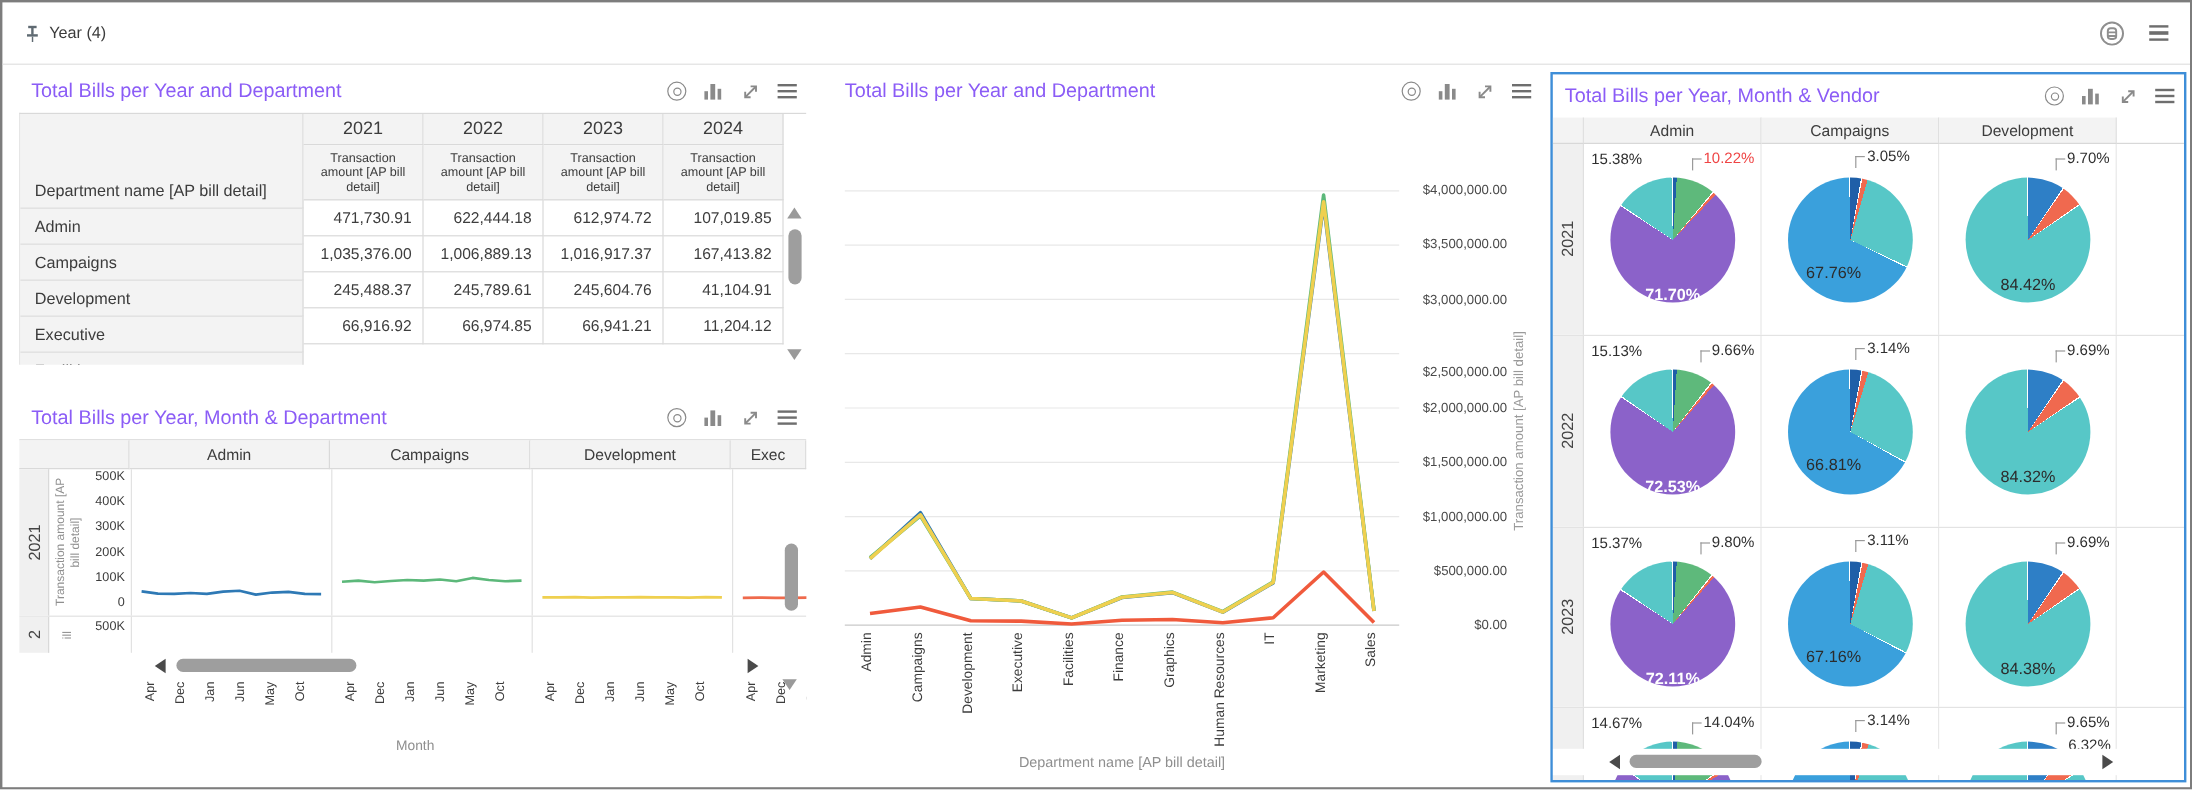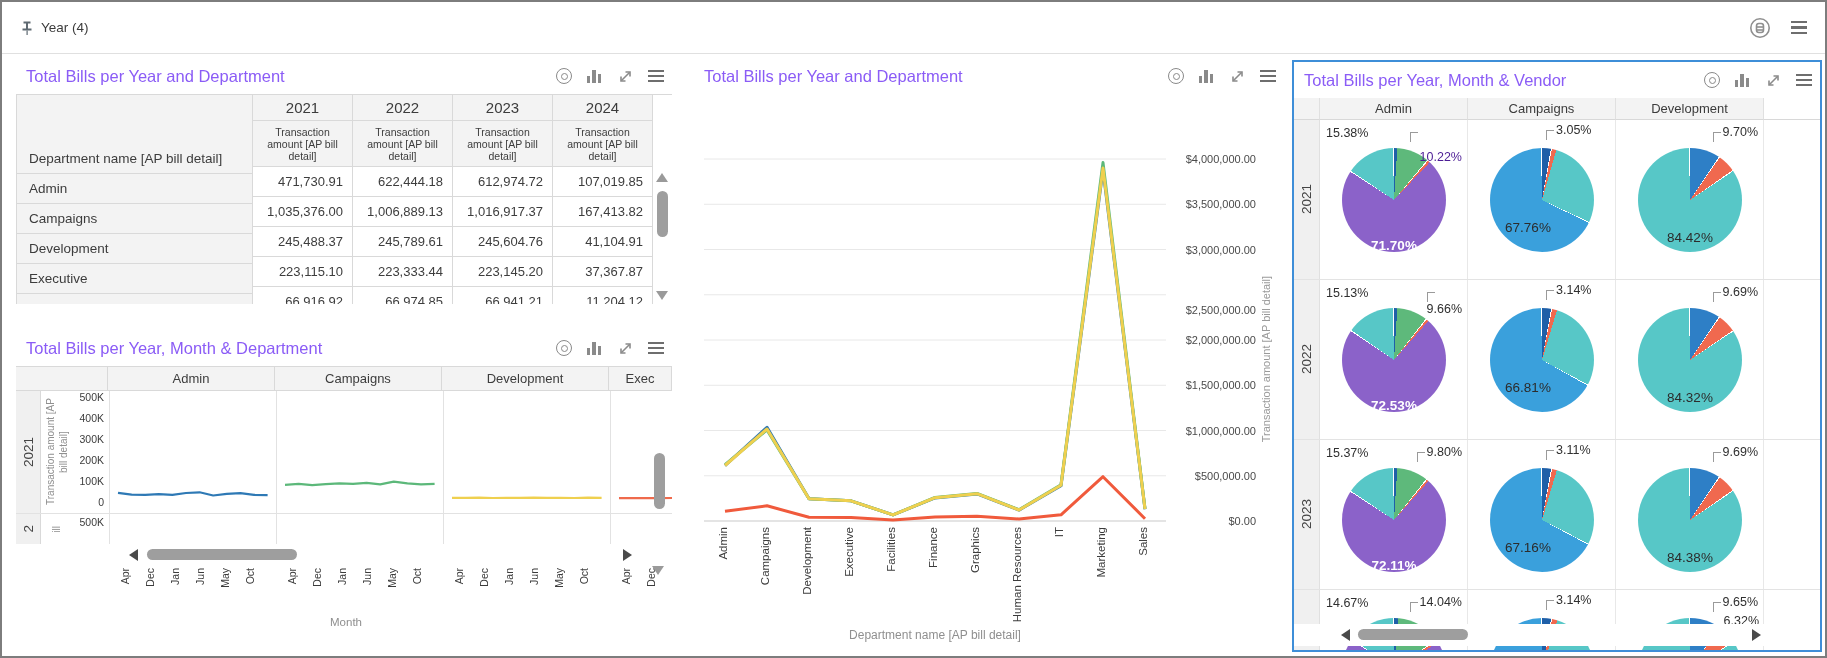--- a/index.html
+++ b/index.html
@@ -178,26 +178,20 @@
               <div class="tcell tval">1,035,376.00</div>
               <div class="tcell tval">1,006,889.13</div>
               <div class="tcell tval">1,016,917.37</div>
               <div class="tcell tval">167,413.82</div>
             </div>
             <div class="trow">
               <div class="tcell tval">245,488.37</div>
               <div class="tcell tval">245,789.61</div>
               <div class="tcell tval">245,604.76</div>
               <div class="tcell tval">41,104.91</div>
-            </div>
-            <div class="trow">
-              <div class="tcell tval">223,115.10</div>
-              <div class="tcell tval">223,333.44</div>
-              <div class="tcell tval">223,145.20</div>
-              <div class="tcell tval">37,367.87</div>
             </div>
             <div class="trow">
               <div class="tcell tval">66,916.92</div>
               <div class="tcell tval">66,974.85</div>
               <div class="tcell tval">66,941.21</div>
               <div class="tcell tval">11,204.12</div>
             </div>
           </div>
       </div>
       <div id="tbl-scroll">
@@ -423,21 +417,21 @@
     <div id="pie-rows">
         <div class="pie-row" style="height: 160px;">
           <div class="pie-ycell">
             <span class="vtext">2021</span>
           </div>
           <div class="pie-cell">
             <div class="pie" style="background: conic-gradient(rgb(31, 95, 168) 0deg, rgb(31, 95, 168) 3.64deg, rgb(94, 185, 123) 3.64deg, rgb(94, 185, 123) 39.6deg, rgb(255, 255, 255) 39.6deg, rgb(255, 255, 255) 40.8deg, rgb(240, 105, 79) 40.8deg, rgb(240, 105, 79) 43.35deg, rgb(139, 98, 201) 43.35deg, rgb(139, 98, 201) 302.87deg, rgb(255, 255, 255) 302.87deg, rgb(255, 255, 255) 304.07deg, rgb(87, 199, 199) 304.07deg, rgb(87, 199, 199) 358.8deg, rgb(255, 255, 255) 358.8deg, rgb(255, 255, 255) 360deg);"></div>
             <div class="plab" style="left: 6px; top: 6px;">15.38%</div>
             <div class="lblflex" style="right: 5px; top: 5px;">
               <span class="elbow"></span>
-              <span style="font-size: 12.5px; color: #4c1d95; margin-top: 25px;">10.22%</span>
+              <span style="font-size: 12.5px; color: #ef4444;">10.22%</span>
             </div>
             <div class="plab-in light" style="top: 118px; transform: translateX(0px);">71.70%</div>
           </div>
           <div class="pie-cell">
             <div class="pie" style="background: conic-gradient(rgb(31, 95, 168) 0deg, rgb(31, 95, 168) 9.78deg, rgb(255, 255, 255) 9.78deg, rgb(255, 255, 255) 10.98deg, rgb(240, 105, 79) 10.98deg, rgb(240, 105, 79) 16.02deg, rgb(87, 199, 199) 16.02deg, rgb(87, 199, 199) 114.89deg, rgb(255, 255, 255) 114.89deg, rgb(255, 255, 255) 116.09deg, rgb(58, 160, 220) 116.09deg, rgb(58, 160, 220) 358.8deg, rgb(255, 255, 255) 358.8deg, rgb(255, 255, 255) 360deg);"></div>
             <div class="lblflex" style="left: 78px; top: 3px;">
               <span class="elbow"></span>
               <span style="font-size: 12.5px; color: rgb(47, 47, 47);">3.05%</span>
             </div>
             <div class="plab-in" style="top: 100px; transform: translateX(-14px);">67.76%</div>
@@ -451,21 +445,21 @@
             <div class="plab-in" style="top: 110px; transform: translateX(0px);">84.42%</div>
           </div>
         </div>
         <div class="pie-row" style="height: 160px;">
           <div class="pie-ycell">
             <span class="vtext">2022</span>
           </div>
           <div class="pie-cell">
             <div class="pie" style="background: conic-gradient(rgb(31, 95, 168) 0deg, rgb(31, 95, 168) 3.64deg, rgb(94, 185, 123) 3.64deg, rgb(94, 185, 123) 37.56deg, rgb(255, 255, 255) 37.56deg, rgb(255, 255, 255) 38.76deg, rgb(240, 105, 79) 38.76deg, rgb(240, 105, 79) 41.3deg, rgb(139, 98, 201) 41.3deg, rgb(139, 98, 201) 303.79deg, rgb(255, 255, 255) 303.79deg, rgb(255, 255, 255) 304.99deg, rgb(87, 199, 199) 304.99deg, rgb(87, 199, 199) 358.8deg, rgb(255, 255, 255) 358.8deg, rgb(255, 255, 255) 360deg);"></div>
             <div class="plab" style="left: 6px; top: 6px;">15.13%</div>
-            <div class="lblflex" style="right: 5px; top: 5px; flex-direction: column;">
+            <div class="lblflex" style="right: 5px; top: 5px;">
               <span class="elbow"></span>
               <span style="font-size: 12.5px; color: rgb(47, 47, 47);">9.66%</span>
             </div>
             <div class="plab-in light" style="top: 118px; transform: translateX(0px);">72.53%</div>
           </div>
           <div class="pie-cell">
             <div class="pie" style="background: conic-gradient(rgb(31, 95, 168) 0deg, rgb(31, 95, 168) 10.11deg, rgb(255, 255, 255) 10.11deg, rgb(255, 255, 255) 11.31deg, rgb(240, 105, 79) 11.31deg, rgb(240, 105, 79) 16.71deg, rgb(87, 199, 199) 16.71deg, rgb(87, 199, 199) 118.16deg, rgb(255, 255, 255) 118.16deg, rgb(255, 255, 255) 119.36deg, rgb(58, 160, 220) 119.36deg, rgb(58, 160, 220) 358.8deg, rgb(255, 255, 255) 358.8deg, rgb(255, 255, 255) 360deg);"></div>
             <div class="lblflex" style="left: 78px; top: 3px;">
               <span class="elbow"></span>
               <span style="font-size: 12.5px; color: rgb(47, 47, 47);">3.14%</span>

